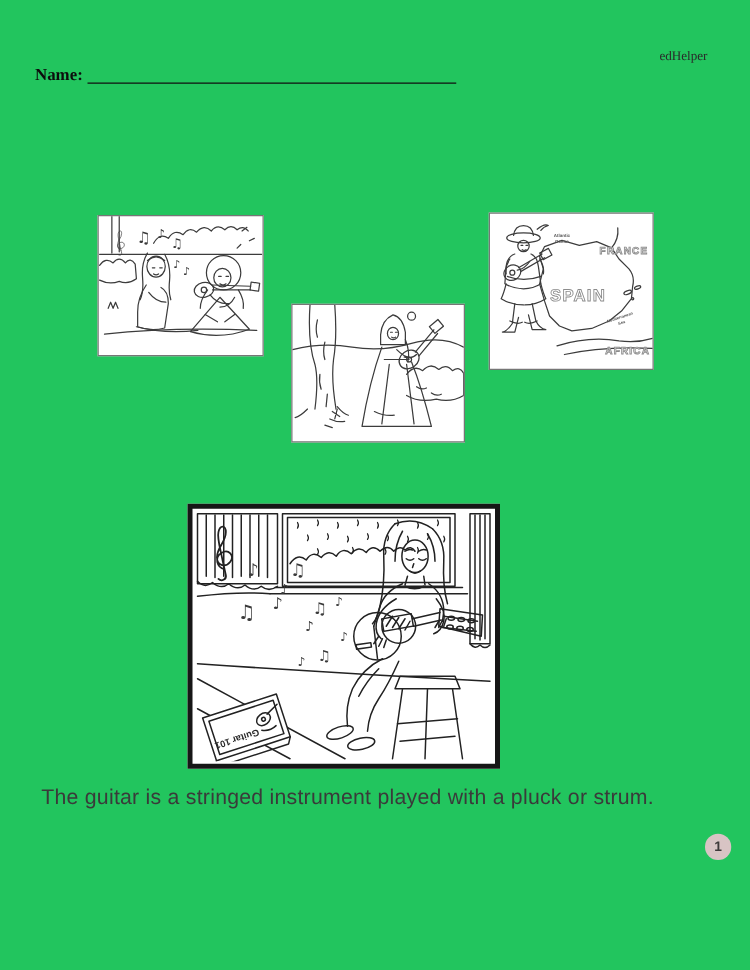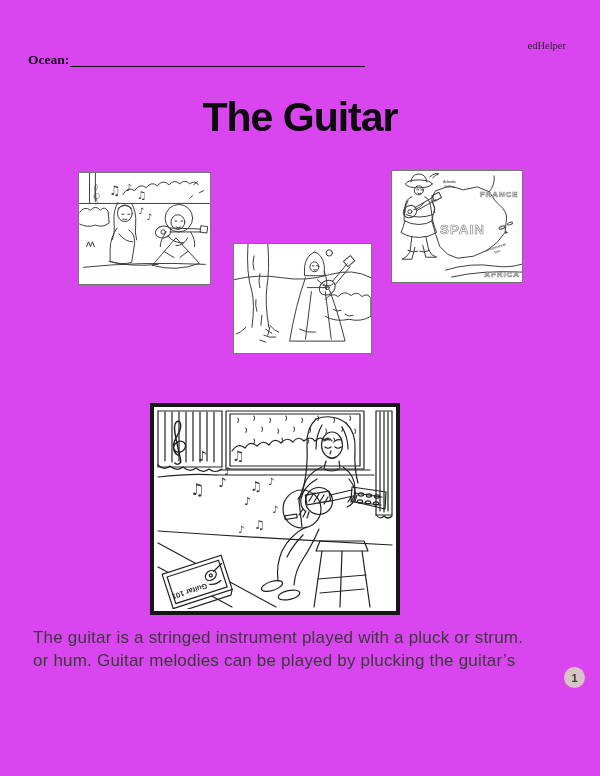--- a/index.html
+++ b/index.html
@@ -1,33 +1,33 @@
 <!DOCTYPE html>
 <html><head>
 <meta charset="utf-8">
 <style>
   html,body{margin:0;padding:0;background:#ffffff;}
-  .page{position:relative;width:600px;height:776px;background:#d946ef;overflow:hidden;
+  .page{position:relative;width:600px;height:776px;background:#22c55e;overflow:hidden;
         font-family:"Liberation Sans",sans-serif;color:#1a1a1a;}
   
   .brand{position:absolute;top:40px;right:34px;font-family:"Liberation Serif",serif;
          font-size:10.5px;color:#2a2a2a;}
   .name-label{position:absolute;left:28px;top:52px;font-family:"Liberation Serif",serif;
               font-weight:bold;font-size:13.5px;color:#0d0d0d;}
   .name-line{position:absolute;left:70px;top:50px;width:295px;height:16px;
              border-bottom:1.8px solid #101010;}
   
   .title{position:absolute;left:0;top:94px;width:100%;text-align:center;
          font-size:41px;font-weight:bold;letter-spacing:-1px;color:#0b0b0b;}
   
   .fig{position:absolute;background:#fff;border:1px solid #767676;box-sizing:border-box;}
   .fig svg{display:block;width:100%;height:100%;}
   .fig1{left:78px;top:172px;width:133px;height:113px;}
   .fig2{left:233px;top:243px;width:139px;height:111px;}
-  .fig3{left:391px;top:170px;width:132px;height:113px;}
+  .fig3{left:391px;top:170px;width:132px;height:126px;}
   .figmain{left:150px;top:403px;width:250px;height:212px;border:4px solid #161616;
            padding:2px;background:#fff;}
   
   .s{stroke:#3c3c3c;fill:none;stroke-width:1;stroke-linecap:round;stroke-linejoin:round;}
   .sm{stroke:#222;fill:none;stroke-width:1.2;stroke-linecap:round;stroke-linejoin:round;}
   .note{fill:#3a3a3a;stroke:none;font-family:"DejaVu Sans",sans-serif;}
   .map-big{font-family:"Liberation Sans",sans-serif;font-weight:bold;fill:#ffffff;
            stroke:#8c8c8c;stroke-width:0.7;letter-spacing:1px;}
   .map-sm{font-family:"Liberation Sans",sans-serif;font-weight:bold;fill:#555;stroke:none;}
   .bookface{fill:#ffffff;stroke:#222;stroke-width:1.2;}
@@ -41,24 +41,23 @@
   .badge{position:absolute;left:564px;top:667px;width:21px;height:21px;border-radius:50%;
          display:flex;align-items:center;justify-content:center;
          font-size:11px;font-weight:bold;color:#3f3a3a;}
 </style>
 </head>
 <body>
 
 <div class="page">
 
   <div class="brand">edHelper</div>
-  <div class="name-label">Ocean:</div>
+  <div class="name-label">Name:</div>
   <div class="name-line"></div>
 
-  <div class="title">The Guitar</div>
 
   <div class="fig fig1">
     <svg viewBox="0 0 132 113">
       <g class="s">
         <path d="M10,0 V30 M16,0 V29"></path>
         <path d="M0,31 H132"></path>
         <path d="M0,40 q5,-7 11,-2 q5,-6 10,0 q4,-5 8,1 l1,12 q-7,5 -14,2 q-8,3 -16,-1"></path>
         <path d="M44,22 q5,-9 12,-4 q5,-8 12,-3 q5,-7 11,-2 q6,-7 12,-1 q5,-6 11,-1 q5,-5 10,0 q5,-4 9,1"></path>
         <path d="M116,12 l4,-3 M122,20 l4,-2 M112,26 l3,-3"></path>
         <g transform="translate(13,9) scale(0.55)">
@@ -250,18 +249,17 @@
       <text class="note" x="112" y="76" font-size="10">♪</text>
       <text class="note" x="88" y="96" font-size="11">♪</text>
       <text class="note" x="116" y="104" font-size="10">♪</text>
       <text class="note" x="98" y="120" font-size="12">♫</text>
       <text class="note" x="82" y="124" font-size="10">♪</text>
     </svg>
   </div>
 
   <div class="para">
     <div>The guitar is a stringed instrument played with a pluck or strum.</div>
-    <div>or hum. Guitar melodies can be played by plucking the guitar’s</div>
   </div>
 
   <div class="badge" style="background-color: rgb(216, 196, 196);">1</div>
 
 </div>
 
 </body></html>

